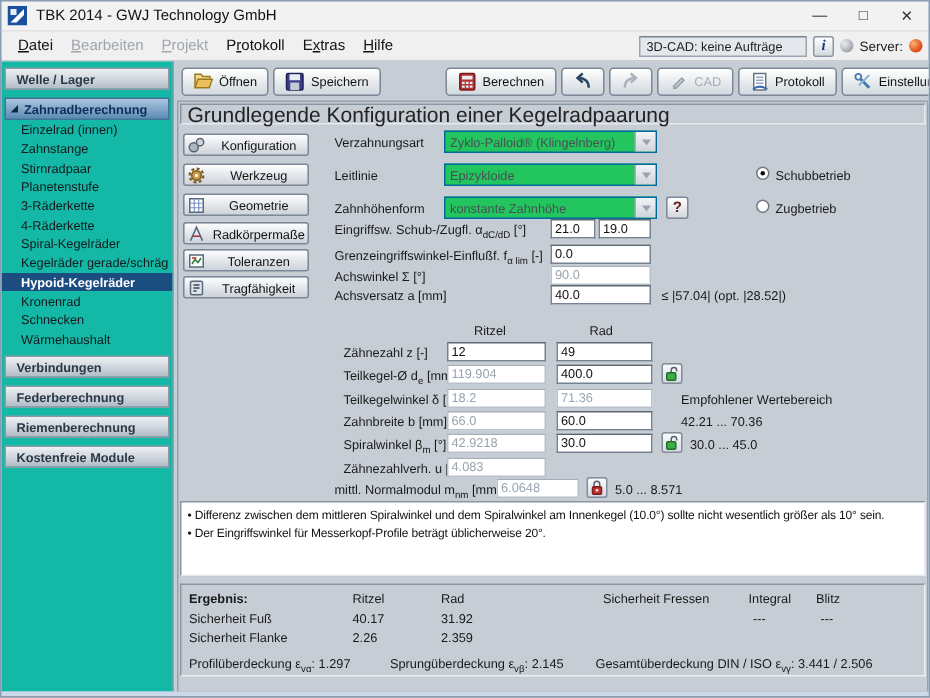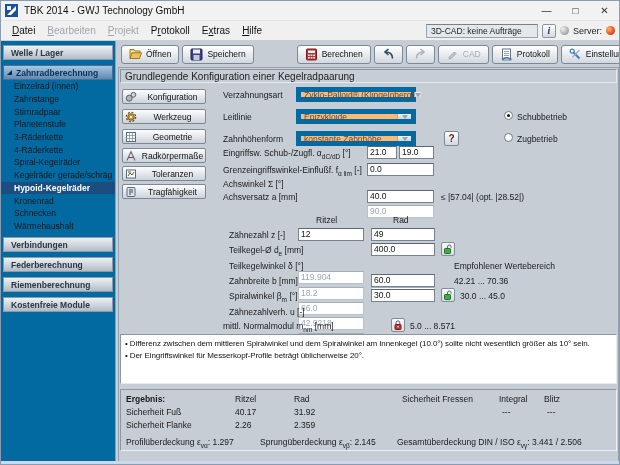--- a/index.html
+++ b/index.html
@@ -26,21 +26,21 @@
   .cadbox{width:112px;height:14px;background:#e4e8ec;border:1px solid #9aa4af;border-top-color:#78828d;
     font-size:8.5px;line-height:12px;padding-left:4px;color:#222;}
   .ibtn{width:14px;height:14px;background:linear-gradient(#ffffff,#d4d9df);border:1px solid #8b95a1;
     border-radius:2px;text-align:center;line-height:12px;font-family:"Liberation Serif",serif;
     font-style:italic;font-weight:bold;font-size:10px;color:#1a3a7c;}
   .ball{width:9px;height:9px;border-radius:50%;}
   .ball.gray{background:radial-gradient(circle at 3px 3px,#eceef0,#9aa0a6 75%);}
   .ball.red{background:radial-gradient(circle at 3px 3px,#ffb070,#d83c10 75%);}
   .server-lbl{font-size:9px;color:#222;}
   
-  .sidebar{position:absolute;left:0;top:40px;width:115px;bottom:3px;background:#0369a1;
+  .sidebar{position:absolute;left:0;top:40px;width:115px;bottom:3px;background:#14b8a6;
     border-right:1px solid #93a0ae;padding-top:4px;overflow:hidden;}
   .sechead{height:15px;margin:0 2px;background:linear-gradient(#eef1f4,#b2bcc7);
     border:1px solid #8d99a6;display:flex;align-items:center;gap:4px;padding-left:3px;
     font-size:8.5px;font-weight:bold;color:#2a3845;}
   .sechead.open{background:linear-gradient(#a9c6e0,#5d8ab4);color:#0e2f55;border-color:#4a6f96;}
   .sechead.mt{margin-top:5px;}
   .tri-c{width:0;height:0;border-left:4px solid #3a4document document document document document document document4;border-top:3px solid transparent;border-bottom:3px solid transparent;}
   .tri-o{width:0;height:0;border-left:5px solid transparent;border-bottom:5px solid #13293f;}
   .sideitem{height:12.7px;display:flex;align-items:center;padding-left:13px;font-size:8.5px;color:#15181c;white-space:nowrap;}
   .sideitem.first{margin-top:2px;}
@@ -48,32 +48,32 @@
   
   #content{position:absolute;left:115px;top:40px;width:505px;bottom:0;background:#c6cdd5;}
   .toolbar{position:absolute;left:0;top:0;right:0;height:26px;display:flex;align-items:center;
     padding-left:5px;}
   .btn{display:inline-flex;align-items:center;gap:4px;height:19px;padding:0 7px;
     background:linear-gradient(#ffffff,#d2d8de);border:1px solid #7d8896;border-radius:3px;
     font-size:8.5px;color:#111;margin-right:3px;white-space:nowrap;}
   .btn.dis{color:#a6aeb8;}
   .btn.gap{margin-left:40px;}
   .frame{position:absolute;left:2px;top:26px;width:501px;height:395px;border:1px solid #97a1ac;}
-  .subheader{position:absolute;left:4px;top:28px;width:497px;height:14px;font-size:10px;
+  .subheader{position:absolute;left:4px;top:28px;width:497px;height:14px;font-size:14px;
     line-height:13px;padding-left:4px;border:1px solid;border-color:#8b96a3 #e6eaee #e6eaee #8b96a3;color:#222;}
   .navbtn{position:absolute;left:6px;width:84px;height:15px;display:flex;align-items:center;gap:3px;
     background:linear-gradient(#fdfdfe,#ccd3da);border:1px solid #7d8896;border-radius:2px;
     font-size:8.5px;color:#111;padding-left:2px;}
   .navbtn .nlbl{flex:1;text-align:center;}
   .lbl{position:absolute;font-size:8.5px;color:#1a1a1a;white-space:nowrap;}
   .lbl sub,.sb{font-size:6.5px;}
   .inp{position:absolute;height:13px;background:#ffffff;border:1px solid #768290;
     border-top-color:#5d6875;font-size:8.5px;line-height:10px;padding:0 2px;white-space:nowrap;color:#111;}
-  .inp.dis{color:#9aa4b0;border-color:#b9c1cb;border-top-color:#a5adb7;margin-top:28px;}
-  .dd{position:absolute;height:15px;width:120px;background:#fdba74;border:5px solid #0369a1;
+  .inp.dis{color:#9aa4b0;border-color:#b9c1cb;border-top-color:#a5adb7;}
+  .dd{position:absolute;height:15px;width:142px;background:#22c55e;border:1px solid #0369a1;
     font-size:8.5px;color:#4a4f56;display:flex;align-items:center;padding-left:3px;white-space:nowrap;}
   .arrow-btn{margin-left:auto;width:14px;align-self:stretch;background:linear-gradient(#f2f4f6,#cfd5db);
     border-left:1px solid #a7aeb8;display:flex;align-items:center;justify-content:center;}
   .dda{width:0;height:0;border-top:4px solid #9aa3ae;border-left:3.5px solid transparent;border-right:3.5px solid transparent;}
   .sqbtn{position:absolute;width:15px;height:15px;background:linear-gradient(#ffffff,#d2d8de);
     border:1px solid #7d8896;border-radius:2px;text-align:center;line-height:13px;
     font-weight:bold;color:#6b2020;font-size:10px;}
   .radio{position:absolute;width:9px;height:9px;border-radius:50%;background:#fff;border:1px solid #6f7b88;}
   .radio.sel::after{content:"";position:absolute;left:2px;top:2px;width:3px;height:3px;border-radius:50%;background:#111;}
   .lockbtn{position:absolute;width:14px;height:14px;background:linear-gradient(#fafbfc,#d6dbe1);

